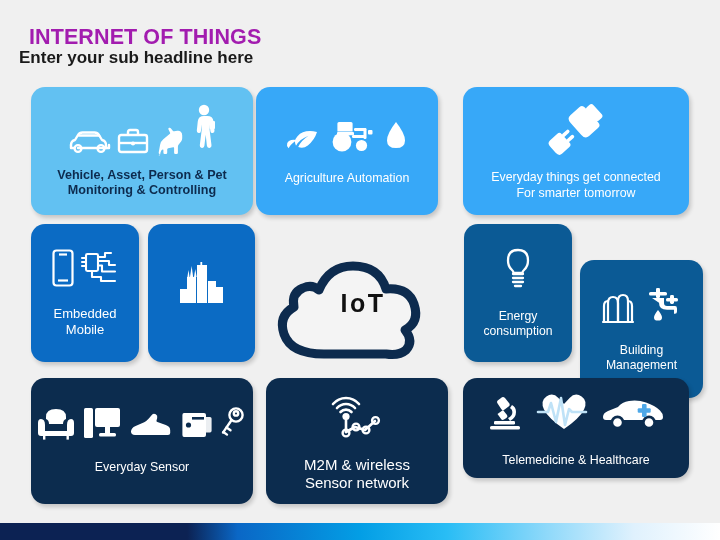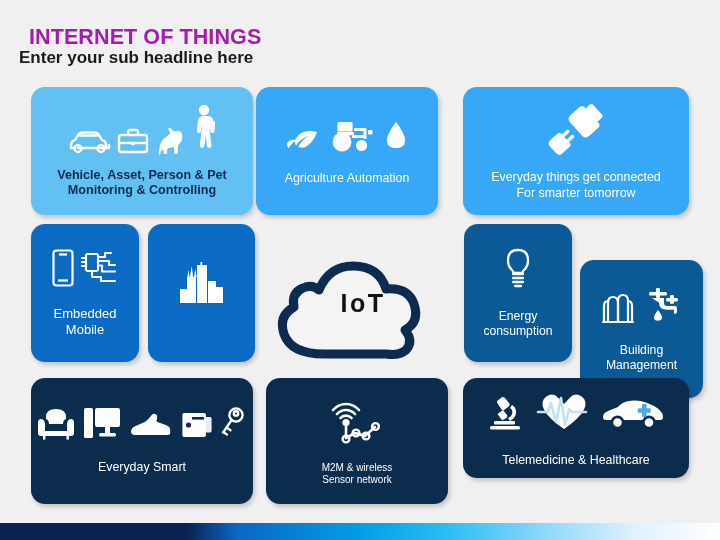--- a/index.html
+++ b/index.html
@@ -94,21 +94,21 @@
   #card-building .icons { gap: 6px; margin-bottom: 14px; }
   #card-building .label { font-size: 12.2px; }
 
   
   #card-everyday { left: 31px;  top: 378px; width: 222px; height: 126px; }
   #card-everyday .icons { gap: 7px; margin-bottom: 16px; }
   #card-everyday .label { font-size: 12.4px; }
 
   #card-m2m { left: 266px; top: 378px; width: 182px; height: 126px; }
   #card-m2m .icons { margin-bottom: 10px; }
-  #card-m2m .label { font-size: 10px; }
+  #card-m2m .label { font-size: 15px; }
 
   #card-telemedicine { left: 463px; top: 378px; width: 226px; height: 100px; }
   #card-telemedicine .icons { gap: 10px; margin-bottom: 17px; }
   #card-telemedicine .label { font-size: 12.4px; }
 
   
   #cloud-hub {
     position: absolute;
     left: 277px; top: 232px;
     width: 172px; height: 128px;
@@ -411,21 +411,21 @@
           <g fill="none" stroke="#ffffff" stroke-width="2.4" stroke-linecap="round">
             <circle cx="17" cy="9" r="6.6"></circle>
             <circle cx="17" cy="7.4" r="2.2"></circle>
             <path d="M12.6 14 l-8.6 12.6"></path>
             <path d="M7.5 21.5 l4 2.8"></path>
             <path d="M4.4 26 l3.6 2.6"></path>
           </g>
         </svg>
       </span>
     </div>
-    <div class="label txt-white">Everyday Smart</div>
+    <div class="label txt-white">Everyday Sensor</div>
   </div>
 
   <div class="card tone-navy" id="card-m2m">
     <div class="icons">
       <span>
         <svg width="62" height="52" viewBox="0 0 62 52">
           <g fill="none" stroke="#ffffff" stroke-width="2.6" stroke-linecap="round">
             <path d="M11 18 a12 12 0 0 1 18 0"></path>
             <path d="M14.5 22 a7.6 7.6 0 0 1 11 0"></path>
             <path d="M7 14 a17 17 0 0 1 26 0"></path>

